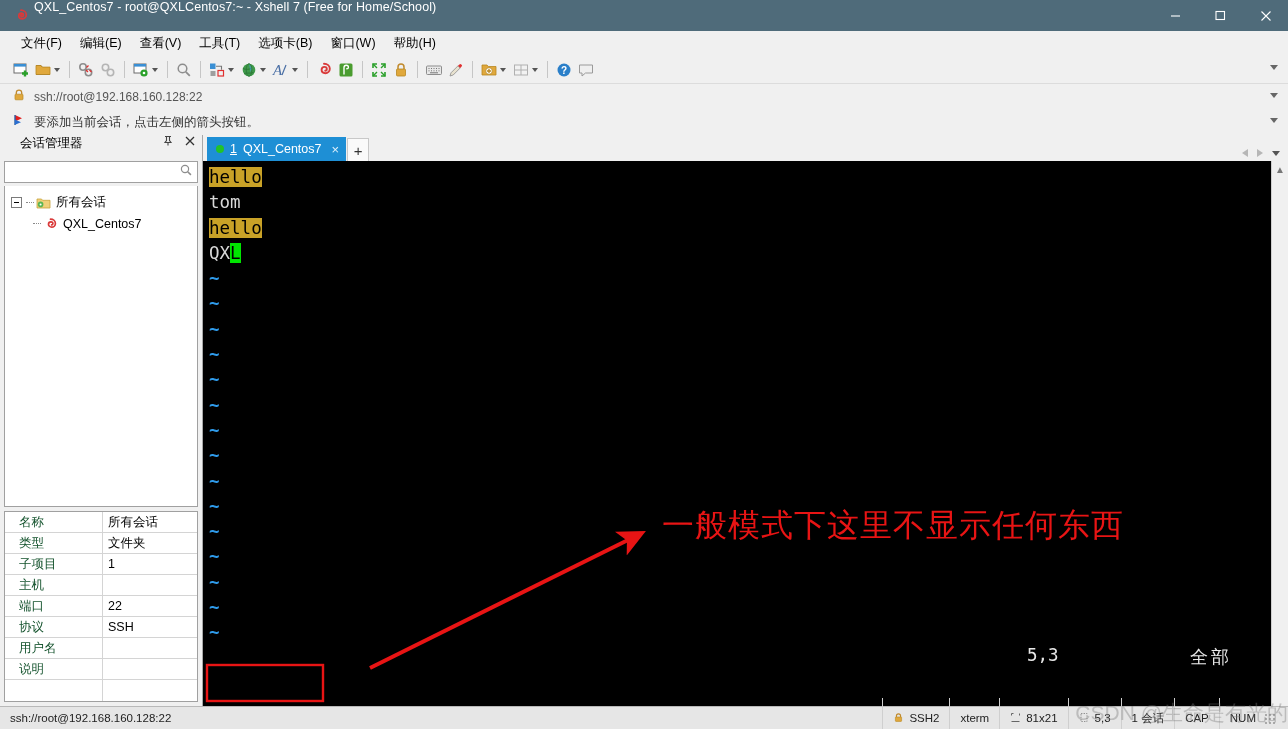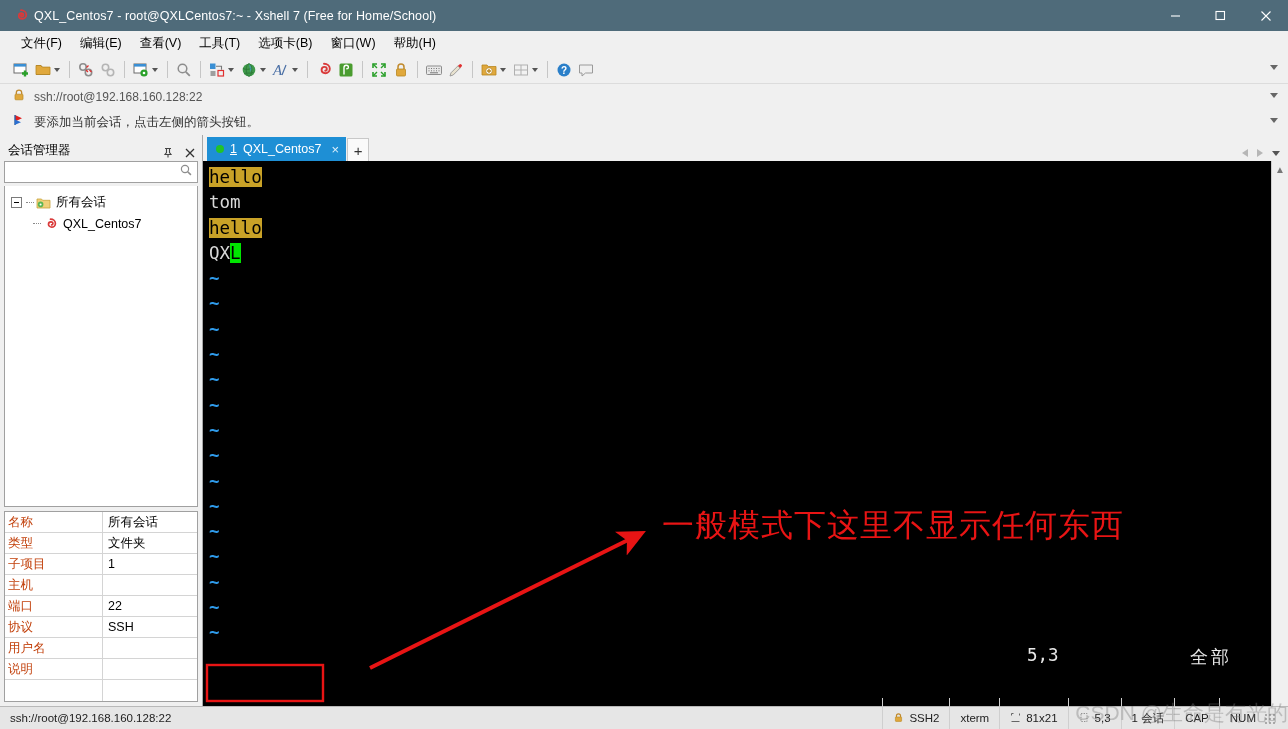--- a/index.html
+++ b/index.html
@@ -13,21 +13,21 @@
     position: relative;
     width: 1288px; height: 729px;
     display: flex; flex-direction: column;
     background: #f0f0f0;
   }
 
   
   .titlebar {
     height: 31px; flex: 0 0 31px;
     background: #4f6b7a;
-    display: flex; align-items: center;
+    display: flex; 
     color: #ffffff;
   }
   .titlebar .tb-icon {
     width: 26px; margin-left: 8px;
     display: flex; align-items: center; justify-content: center;
   }
   .titlebar .tb-title {
     font-size: 12.5px; color: #fff; white-space: nowrap;
     letter-spacing: .1px;
   }
@@ -116,23 +116,24 @@
   
   .sidebar {
     width: 203px; flex: 0 0 203px;
     background: #f0f0f0;
     display: flex; flex-direction: column;
     border-right: 1px solid #a8a8a8;
     min-height: 0;
   }
   .sb-header {
     height: 24px; flex: 0 0 24px;
-    display: flex; align-items: flex-end;
+    display: flex; align-items: flex-start;
     padding: 0 6px 0 8px;
     background: #f0f0f0;
+    margin-left: 12px;
   }
   .sb-title { font-size: 12.5px; color: #000; }
   .sb-hbtns { margin-left: auto; display: flex; gap: 10px; align-items: center; }
   .sb-hbtn { color: #333; display: flex; align-items: center; }
   .sb-search {
     margin: 2px 4px 3px 4px; height: 22px;
     background: #fff; border: 1px solid #a0a0a0;
     display: flex; align-items: center; padding: 0 4px;
   }
   .sb-search input {
@@ -159,22 +160,22 @@
   .tree-icon { margin-right: 5px; display: flex; align-items: center; }
 
   
   .props {
     flex: 0 0 auto; margin: 4px 4px 4px 4px;
     border: 1px solid #a0a0a0; background: #fff;
   }
   .prop-row { display: flex; height: 21px; border-bottom: 1px solid #d4d4d4; }
   .prop-row:last-child { border-bottom: none; }
   .prop-k {
-    width: 98px; flex: 0 0 98px; font-size: 12.5px; color: #c2410c;
-    padding-left: 3px; display: flex; align-items: center;
+    width: 98px; flex: 0 0 98px; font-size: 12.5px; color: #14532d;
+    padding-left: 14px; display: flex; align-items: center;
     border-right: 1px solid #d4d4d4;
   }
   .prop-v { flex: 1; font-size: 12.5px; color: #000; padding-left: 5px;
             display: flex; align-items: center; }
 
   
   .rightpane { flex: 1 1 auto; display: flex; flex-direction: column; min-width: 0; background: #f0f0f0; }
   .tabbar {
     height: 26px; flex: 0 0 26px;
     background: #f0f0f0; display: flex; align-items: flex-end;

